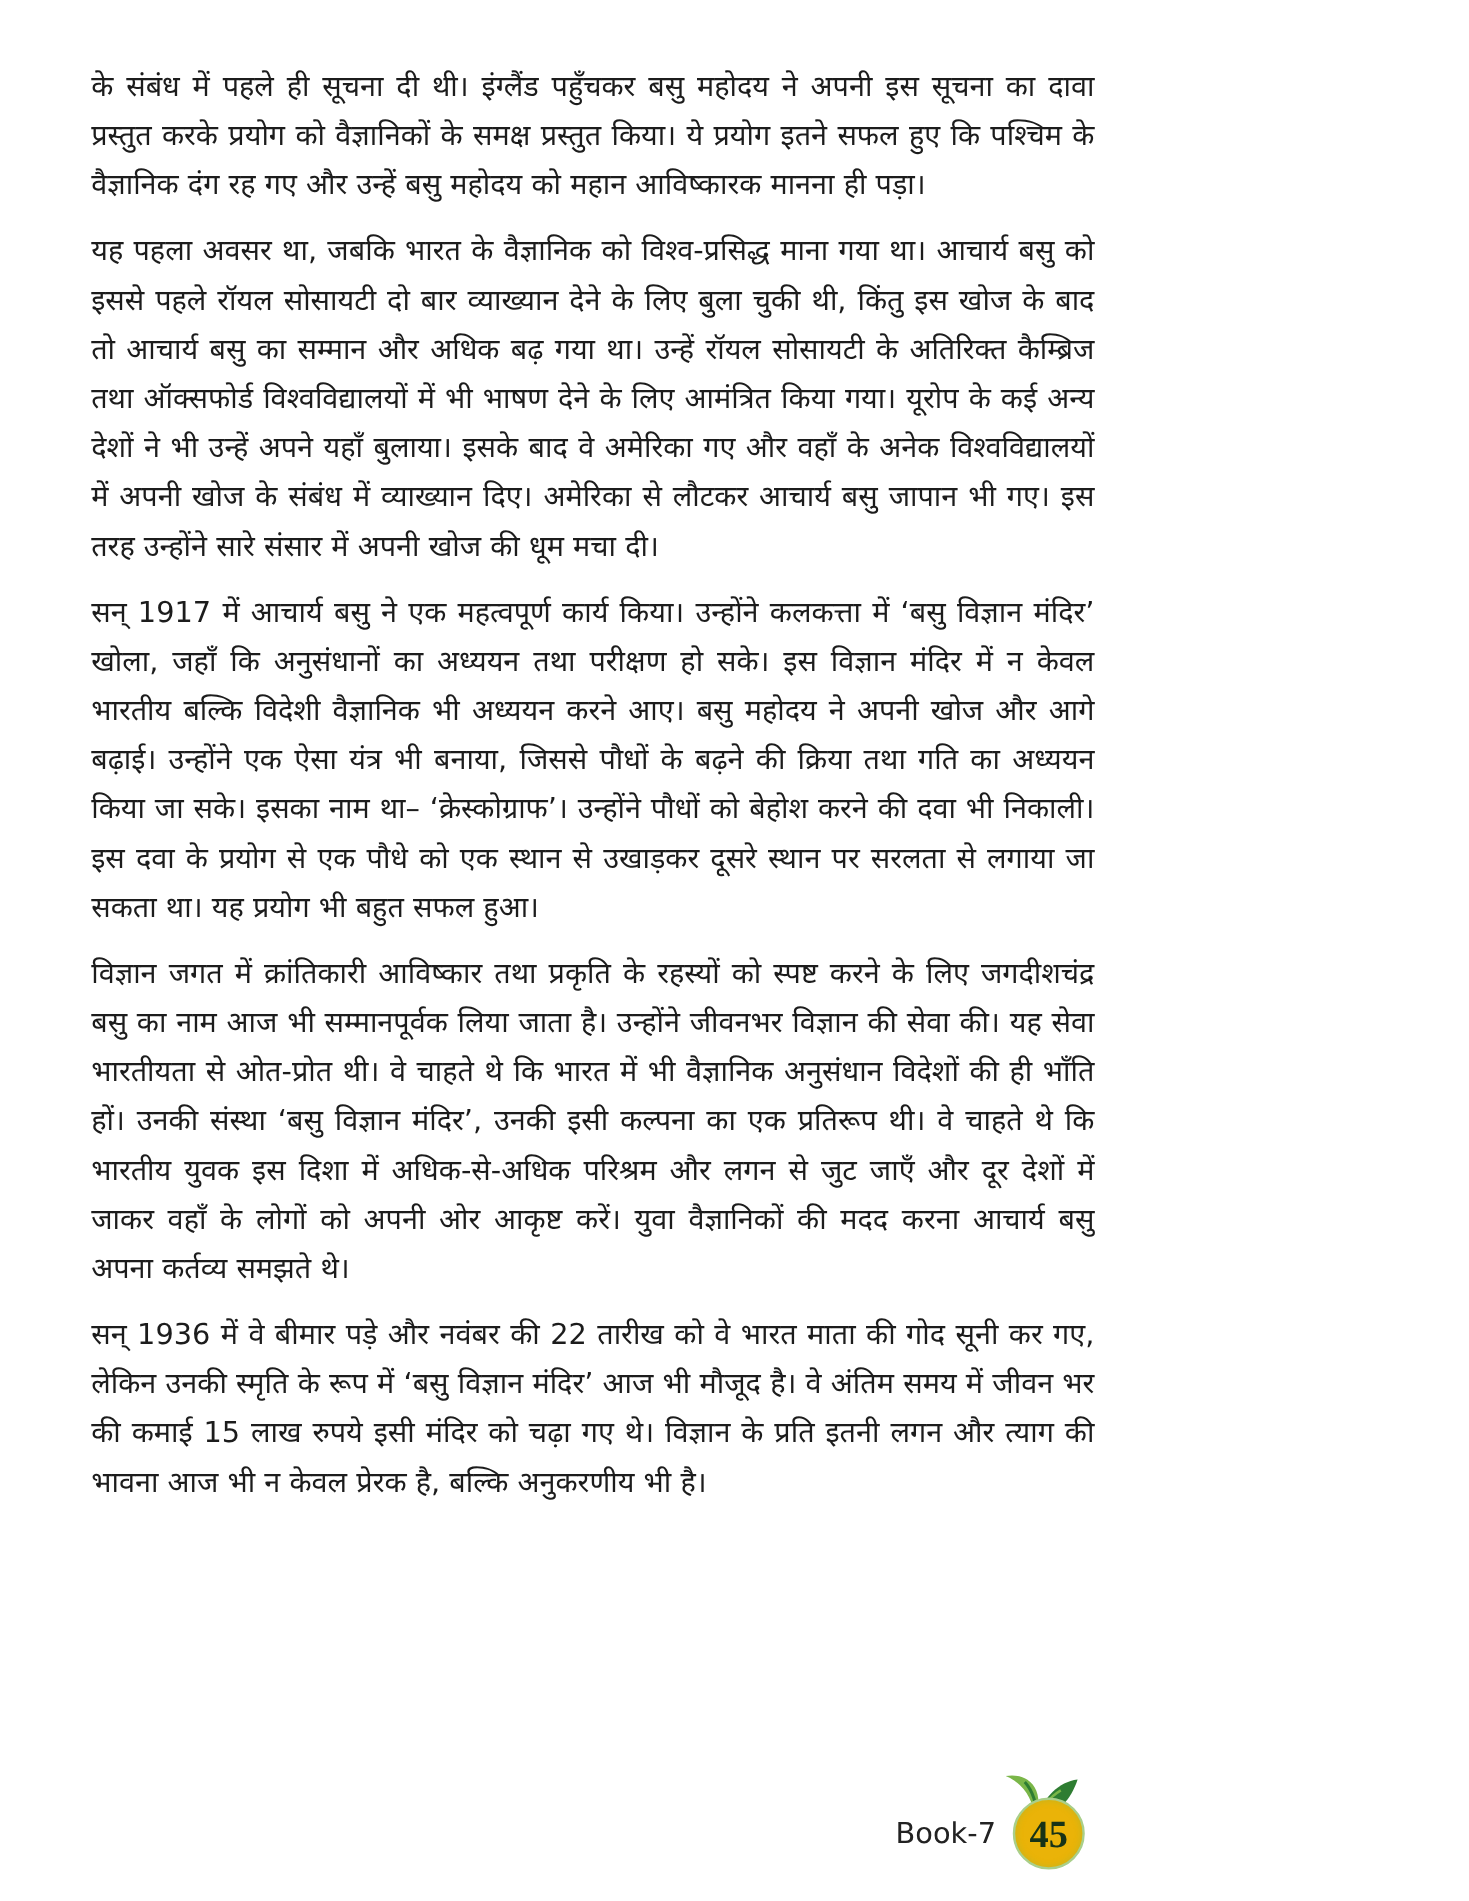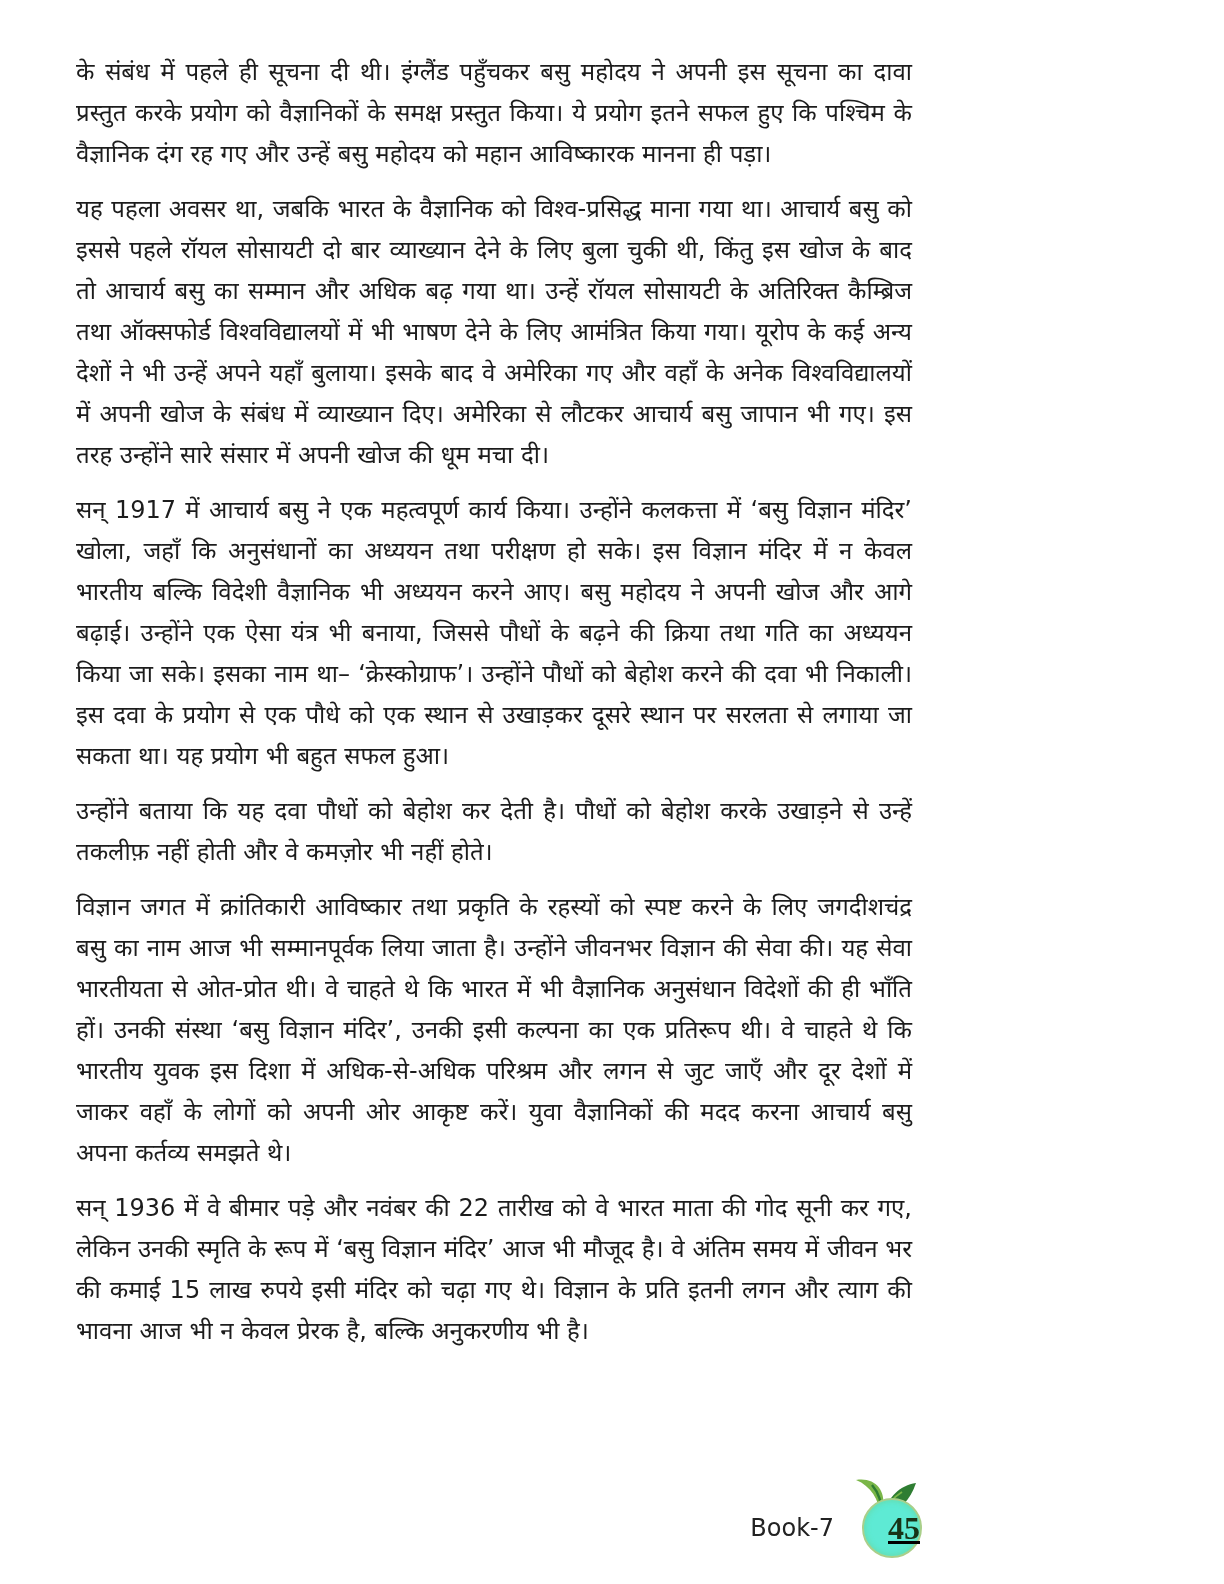--- a/index.html
+++ b/index.html
@@ -25,25 +25,24 @@
   .para { margin: 0 0 14px 0; }
   .attribution {
     margin-top: 10px;
     text-align: right;
     font-weight: bold;
     font-size: 23px;
     color: #111111;
   }
   .footer {
     position: absolute;
-    right: 58px;
+    right: 76px;
     bottom: 26px;
     display: flex;
     align-items: flex-end;
-    gap: 14px;
   }
   .book-label {
     font-size: 24px;
     color: #222222;
     padding-bottom: 16px;
   }
   .page-badge {
     position: relative;
     width: 78px;
     height: 86px;
@@ -55,45 +54,43 @@
     width: 70px;
     height: 44px;
   }
   .badge-circle {
     position: absolute;
     left: 14px;
     bottom: 0;
     width: 60px;
     height: 60px;
     border-radius: 50%;
-    background: #5eead4;
+    background: #eab308;
     border: 2px solid #a9cf8a;
     box-shadow: inset 0 0 6px rgba(122,182,72,0.35);
     display: flex;
     align-items: center;
-    justify-content: flex-end;
-    text-decoration: underline;
+    justify-content: center;
   }
   .page-num {
     font-family: "Liberation Serif", "DejaVu Serif", serif;
     font-weight: bold;
     font-size: 32px;
     color: #173317;
   }
 </style>
 </head>
 <body>
 
 <div class="page">
 
   <div class="content">
     <p class="para">के संबंध में पहले ही सूचना दी थी। इंग्लैंड पहुँचकर बसु महोदय ने अपनी इस सूचना का दावा प्रस्तुत करके प्रयोग को वैज्ञानिकों के समक्ष प्रस्तुत किया। ये प्रयोग इतने सफल हुए कि पश्चिम के वैज्ञानिक दंग रह गए और उन्हें बसु महोदय को महान आविष्कारक मानना ही पड़ा।</p>
     <p class="para">यह पहला अवसर था, जबकि भारत के वैज्ञानिक को विश्व-प्रसिद्ध माना गया था। आचार्य बसु को इससे पहले रॉयल सोसायटी दो बार व्याख्यान देने के लिए बुला चुकी थी, किंतु इस खोज के बाद तो आचार्य बसु का सम्मान और अधिक बढ़ गया था। उन्हें रॉयल सोसायटी के अतिरिक्त कैम्ब्रिज तथा ऑक्सफोर्ड विश्वविद्यालयों में भी भाषण देने के लिए आमंत्रित किया गया। यूरोप के कई अन्य देशों ने भी उन्हें अपने यहाँ बुलाया। इसके बाद वे अमेरिका गए और वहाँ के अनेक विश्वविद्यालयों में अपनी खोज के संबंध में व्याख्यान दिए। अमेरिका से लौटकर आचार्य बसु जापान भी गए। इस तरह उन्होंने सारे संसार में अपनी खोज की धूम मचा दी।</p>
     <p class="para">सन् 1917 में आचार्य बसु ने एक महत्वपूर्ण कार्य किया। उन्होंने कलकत्ता में ‘बसु विज्ञान मंदिर’ खोला, जहाँ कि अनुसंधानों का अध्ययन तथा परीक्षण हो सके। इस विज्ञान मंदिर में न केवल भारतीय बल्कि विदेशी वैज्ञानिक भी अध्ययन करने आए। बसु महोदय ने अपनी खोज और आगे बढ़ाई। उन्होंने एक ऐसा यंत्र भी बनाया, जिससे पौधों के बढ़ने की क्रिया तथा गति का अध्ययन किया जा सके। इसका नाम था– ‘क्रेस्कोग्राफ’। उन्होंने पौधों को बेहोश करने की दवा भी निकाली। इस दवा के प्रयोग से एक पौधे को एक स्थान से उखाड़कर दूसरे स्थान पर सरलता से लगाया जा सकता था। यह प्रयोग भी बहुत सफल हुआ।</p>
-    <p class="para">उन्होंने बताया कि यह दवा पौधों को बेहोश कर देती है। पौधों को बेहोश करके उखाड़ने से उन्हें तकलीफ़ नहीं होती और वे कमज़ोर भी नहीं होते।</p>
     <p class="para">विज्ञान जगत में क्रांतिकारी आविष्कार तथा प्रकृति के रहस्यों को स्पष्ट करने के लिए जगदीशचंद्र बसु का नाम आज भी सम्मानपूर्वक लिया जाता है। उन्होंने जीवनभर विज्ञान की सेवा की। यह सेवा भारतीयता से ओत-प्रोत थी। वे चाहते थे कि भारत में भी वैज्ञानिक अनुसंधान विदेशों की ही भाँति हों। उनकी संस्था ‘बसु विज्ञान मंदिर’, उनकी इसी कल्पना का एक प्रतिरूप थी। वे चाहते थे कि भारतीय युवक इस दिशा में अधिक-से-अधिक परिश्रम और लगन से जुट जाएँ और दूर देशों में जाकर वहाँ के लोगों को अपनी ओर आकृष्ट करें। युवा वैज्ञानिकों की मदद करना आचार्य बसु अपना कर्तव्य समझते थे।</p>
     <p class="para">सन् 1936 में वे बीमार पड़े और नवंबर की 22 तारीख को वे भारत माता की गोद सूनी कर गए, लेकिन उनकी स्मृति के रूप में ‘बसु विज्ञान मंदिर’ आज भी मौजूद है। वे अंतिम समय में जीवन भर की कमाई 15 लाख रुपये इसी मंदिर को चढ़ा गए थे। विज्ञान के प्रति इतनी लगन और त्याग की भावना आज भी न केवल प्रेरक है, बल्कि अनुकरणीय भी है।</p>
   </div>
 
   <div class="footer">
     <span class="book-label">Book-7</span>
     <div class="page-badge">
       <svg class="leaf-icon" viewBox="0 0 70 44" xmlns="http://www.w3.org/2000/svg">
         <path d="M30 42 C29 28 21 14 6 8 C24 5 36 17 33 36 Z" fill="#7ab648"></path>
         <path d="M34 40 C38 26 50 13 66 11 C60 29 50 38 36 41 Z" fill="#2e7d32"></path>

